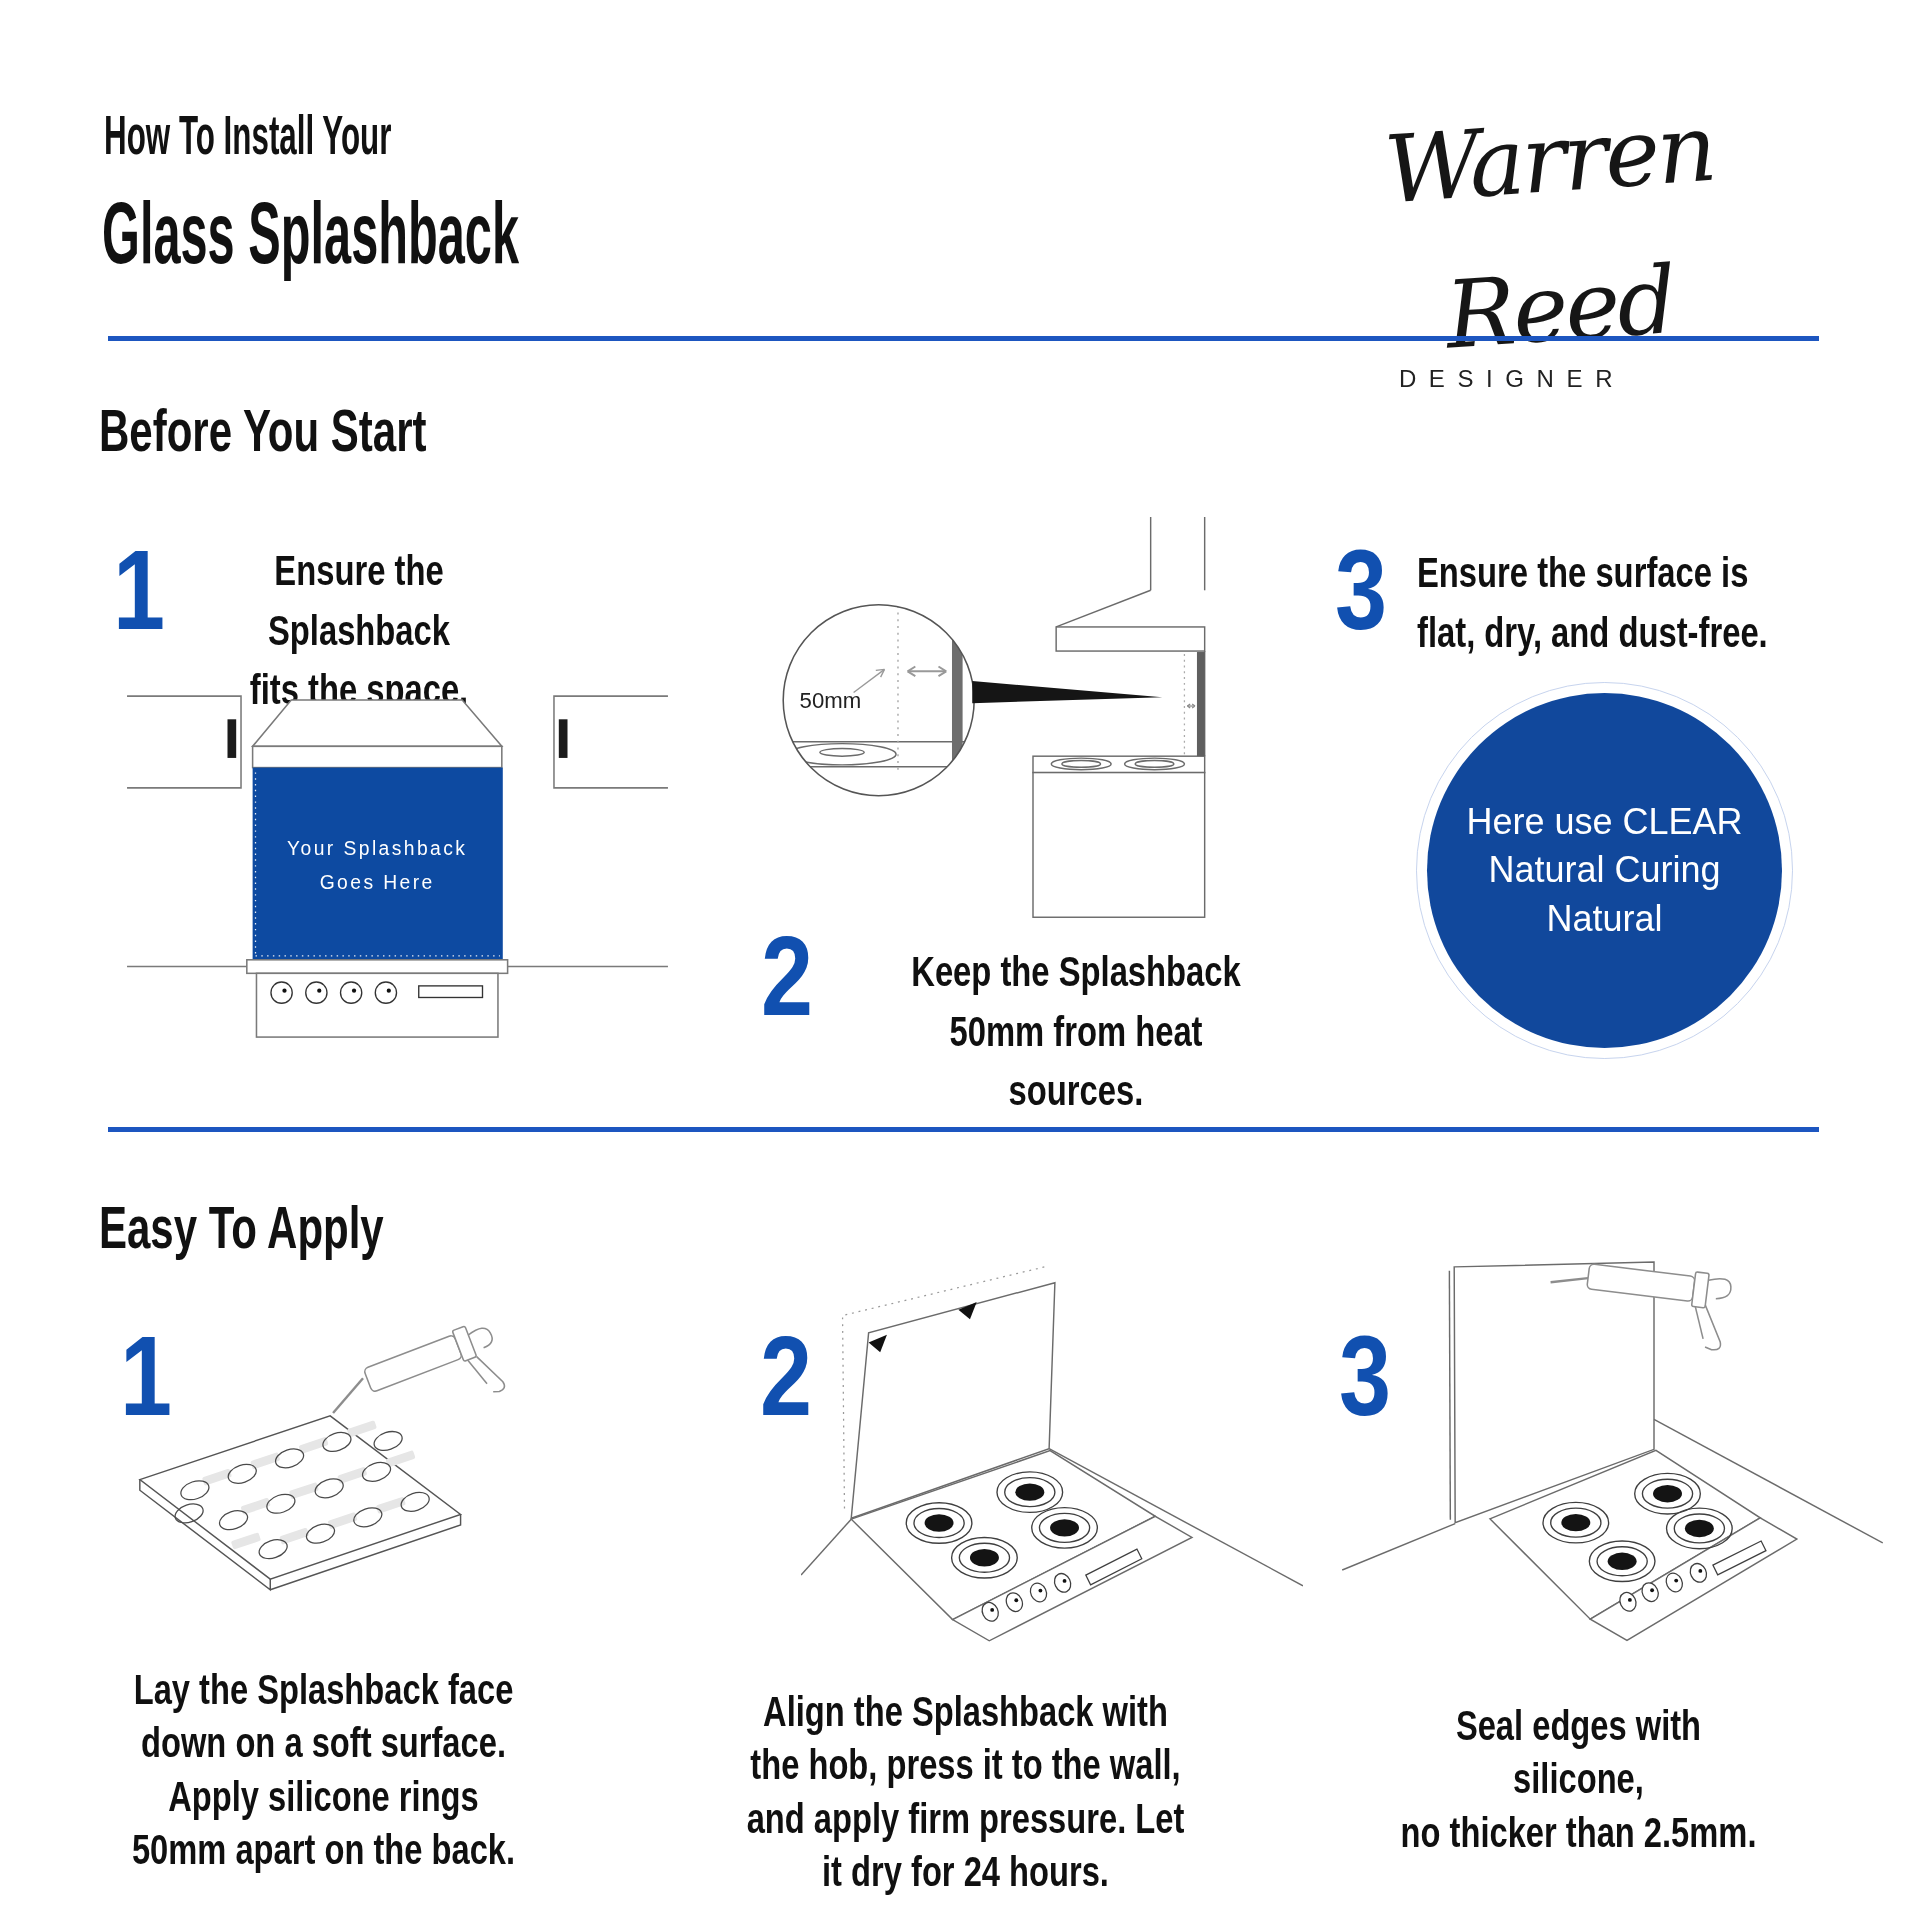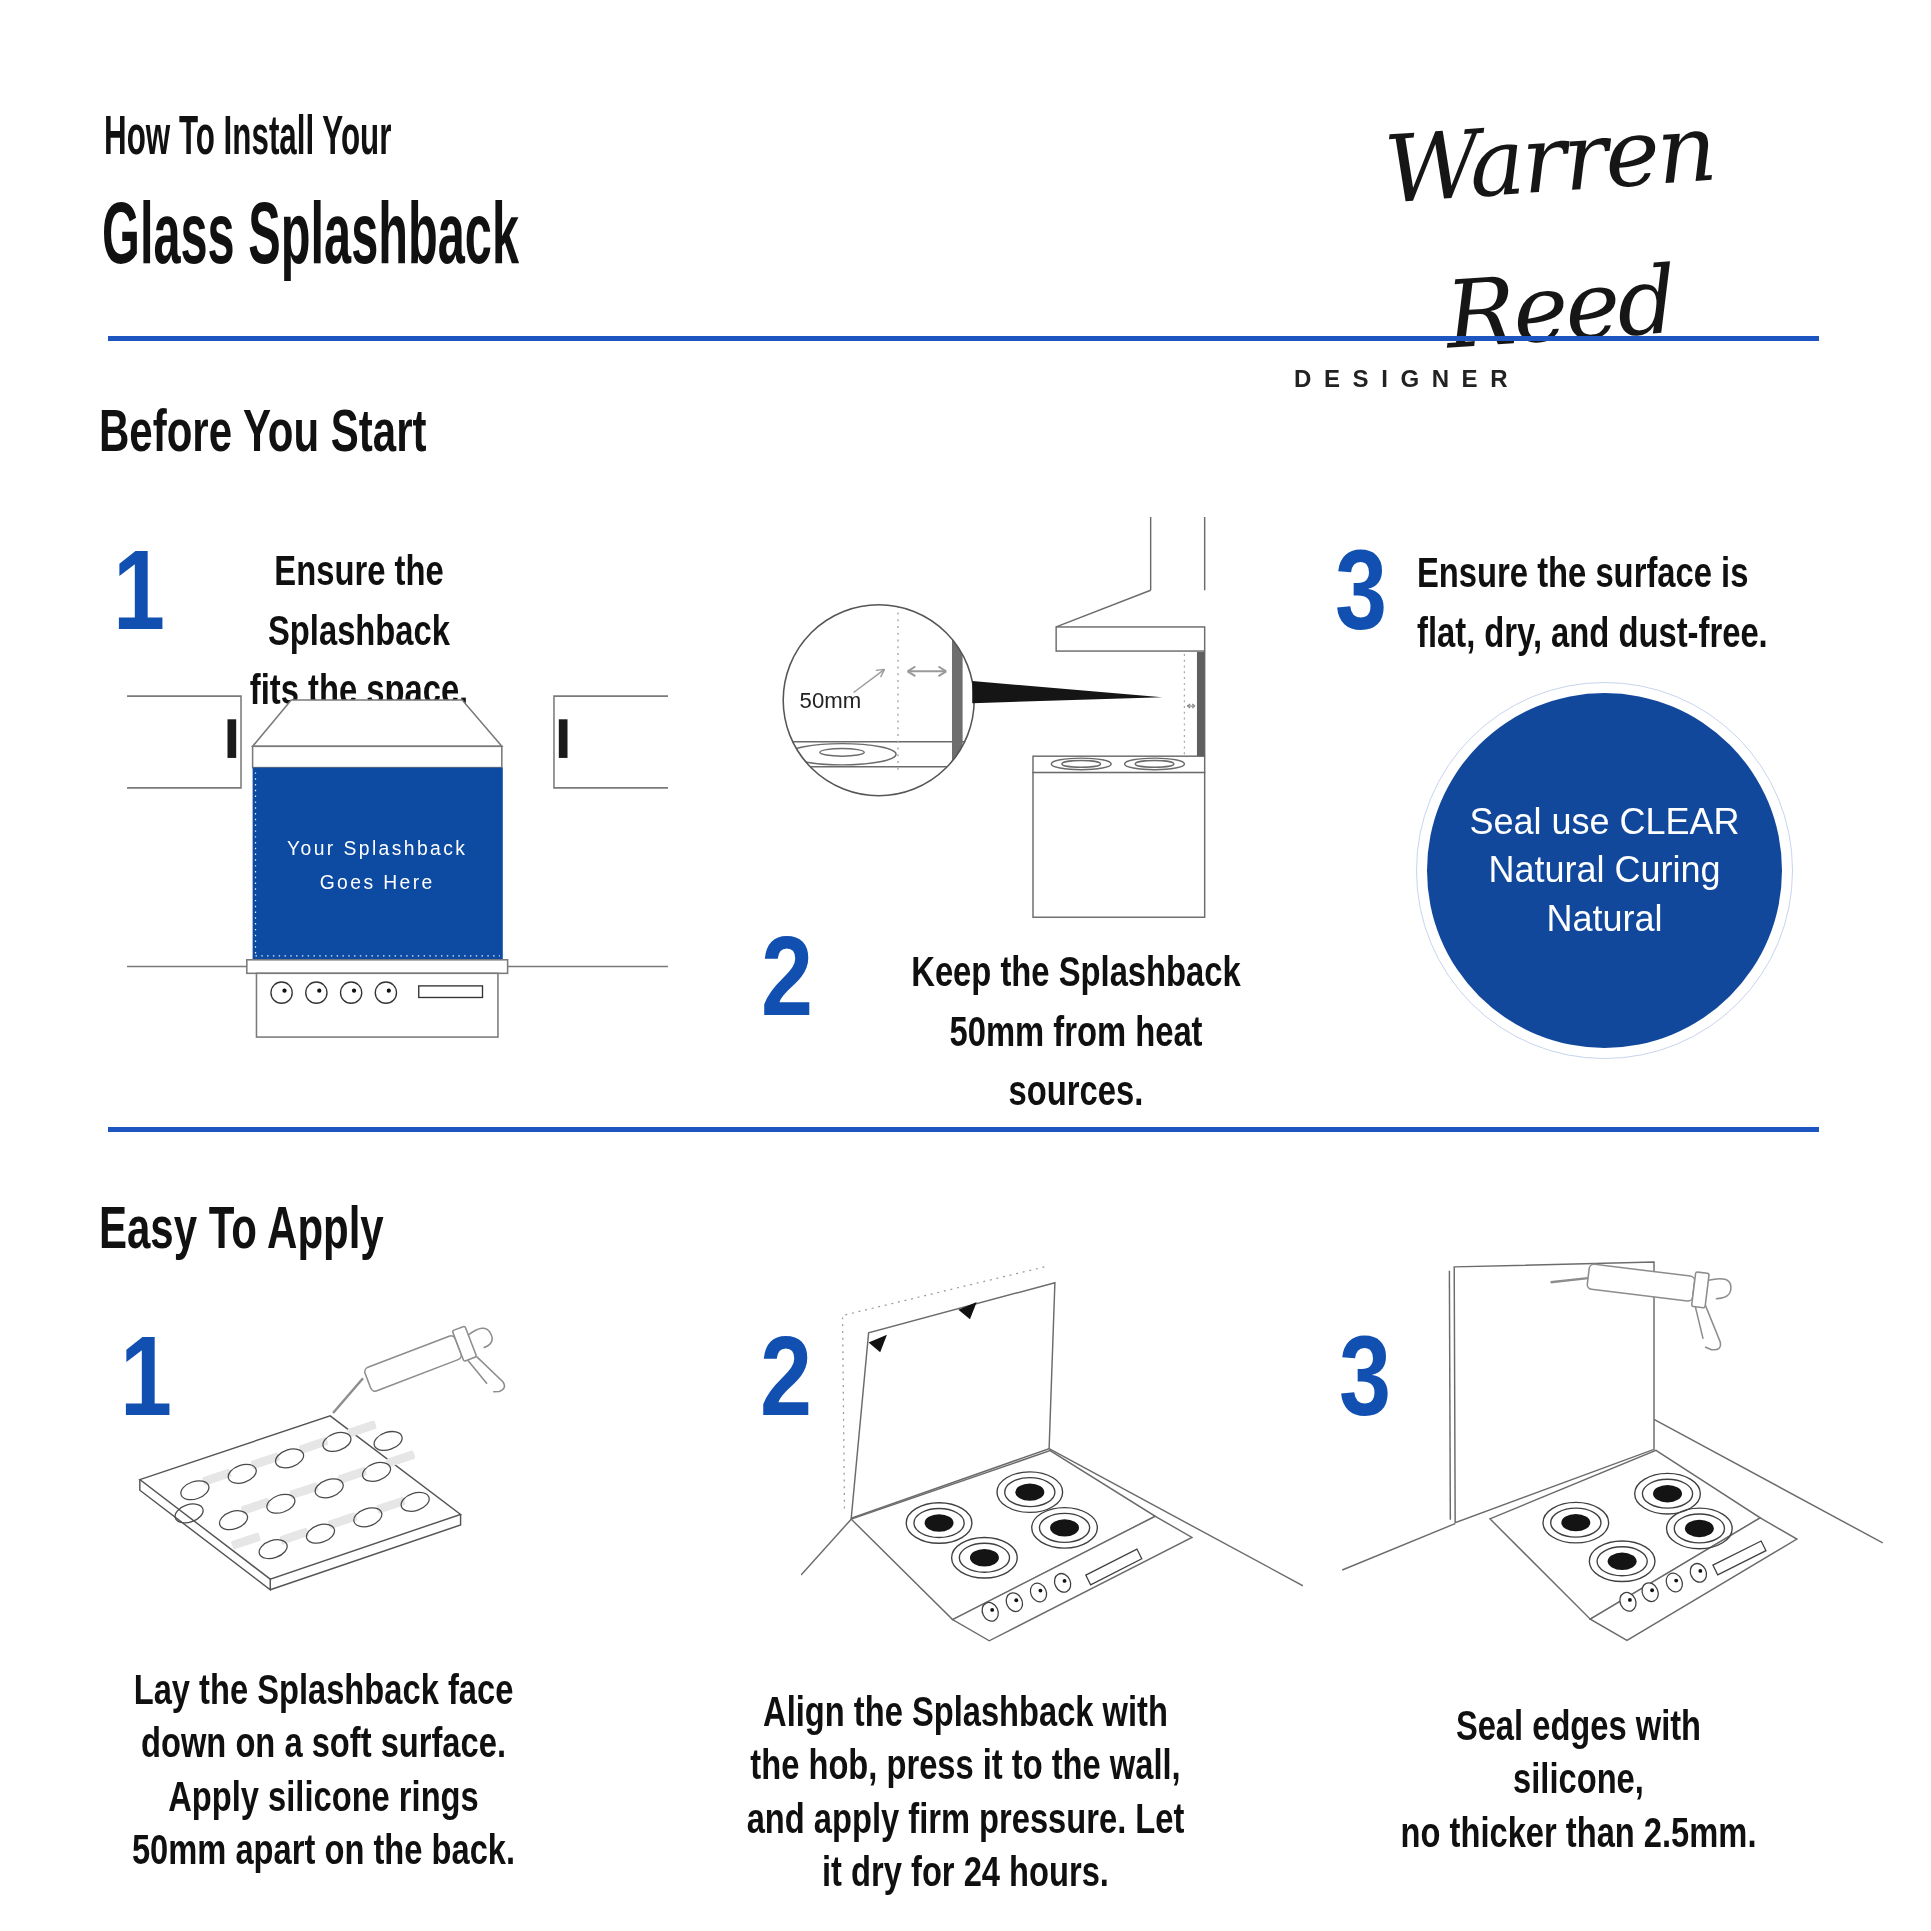--- a/index.html
+++ b/index.html
@@ -8,22 +8,22 @@
   .abs{position:absolute;}
 
   
   .title1{left:104px;top:104px;font-size:56px;font-weight:700;line-height:1.1;
           transform:scaleX(.56);transform-origin:left top;white-space:nowrap;}
   .title2{left:102px;top:185px;font-size:87px;font-weight:700;line-height:1.1;
           transform:scaleX(.56);transform-origin:left top;white-space:nowrap;}
   .logo{left:1294px;top:85px;width:521px;text-align:center;}
   .logo-script{font-family:"DejaVu Serif", serif;font-style:italic;font-size:93px;
                line-height:1.6;letter-spacing:-2.9px;color:#161616;transform:rotate(-4deg);}
-  .logo-sub{font-size:24px;letter-spacing:12.6px;color:#222;text-align:left;
-            padding-right:85px;margin-top:-17.4px;font-weight:bold;}
+  .logo-sub{font-size:24px;letter-spacing:12.6px;color:#222;text-align:center;
+            padding-right:85px;margin-top:-17.4px;}
   .divider{left:108px;width:1711px;height:4.8px;background:#1d56c0;}
   .div1{top:336px;} .div2{top:1127px;}
 
   
   .sec-head{font-size:60px;font-weight:700;transform:scaleX(.70);transform-origin:left top;
             white-space:nowrap;line-height:1.1;}
   .h-before{left:99px;top:398px;}
   .h-easy{left:99px;top:1195px;}
 
   
@@ -175,21 +175,21 @@
     <div>sources.</div>
   </div>
 
   <div class="abs num n-b3">3</div>
   <div class="abs step-text t-b3">
     <div>Ensure the surface is</div>
     <div>flat, dry, and dust-free.</div>
   </div>
 
   <div class="abs badge">
-    <div class="badge-line">Seal use CLEAR</div>
+    <div class="badge-line">Here use CLEAR</div>
     <div class="badge-line">Natural Curing</div>
     <div class="badge-line">Natural</div>
   </div>
 
   <div class="abs divider div2"></div>
 
   <div class="abs sec-head h-easy">Easy To Apply</div>
 
   <div class="abs num n-e1">1</div>
   <div class="abs num n-e2">2</div>

